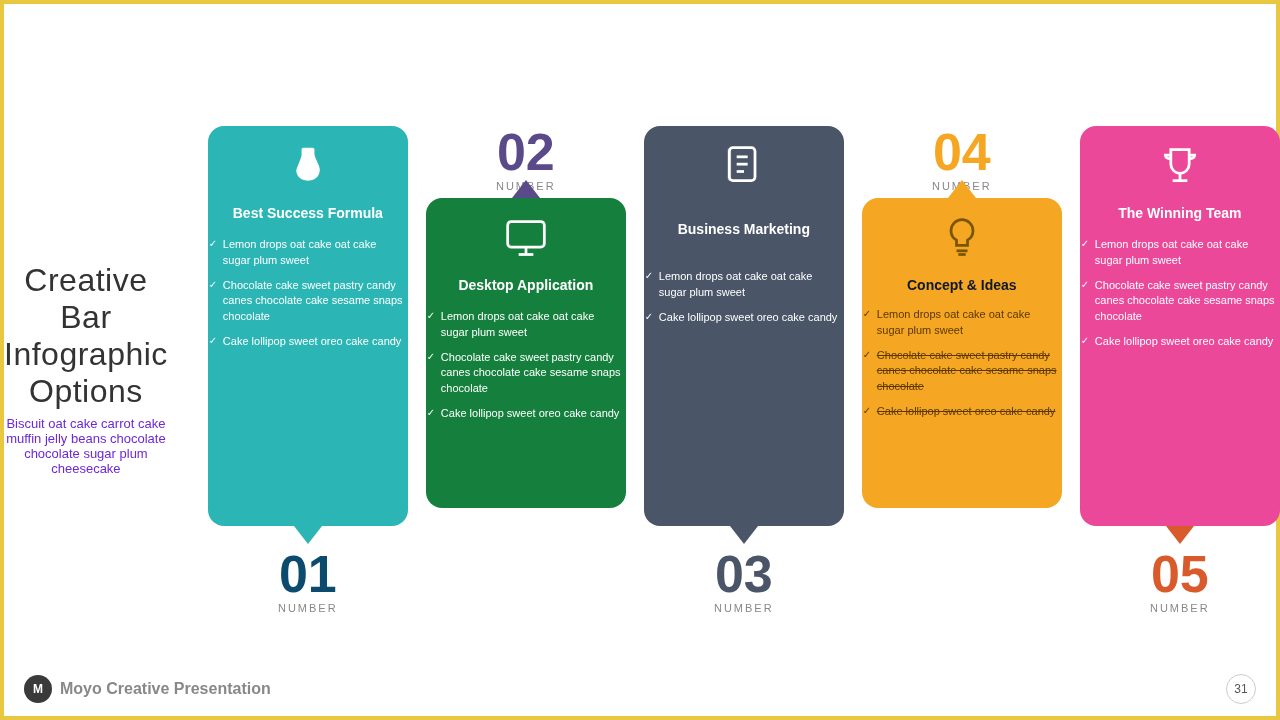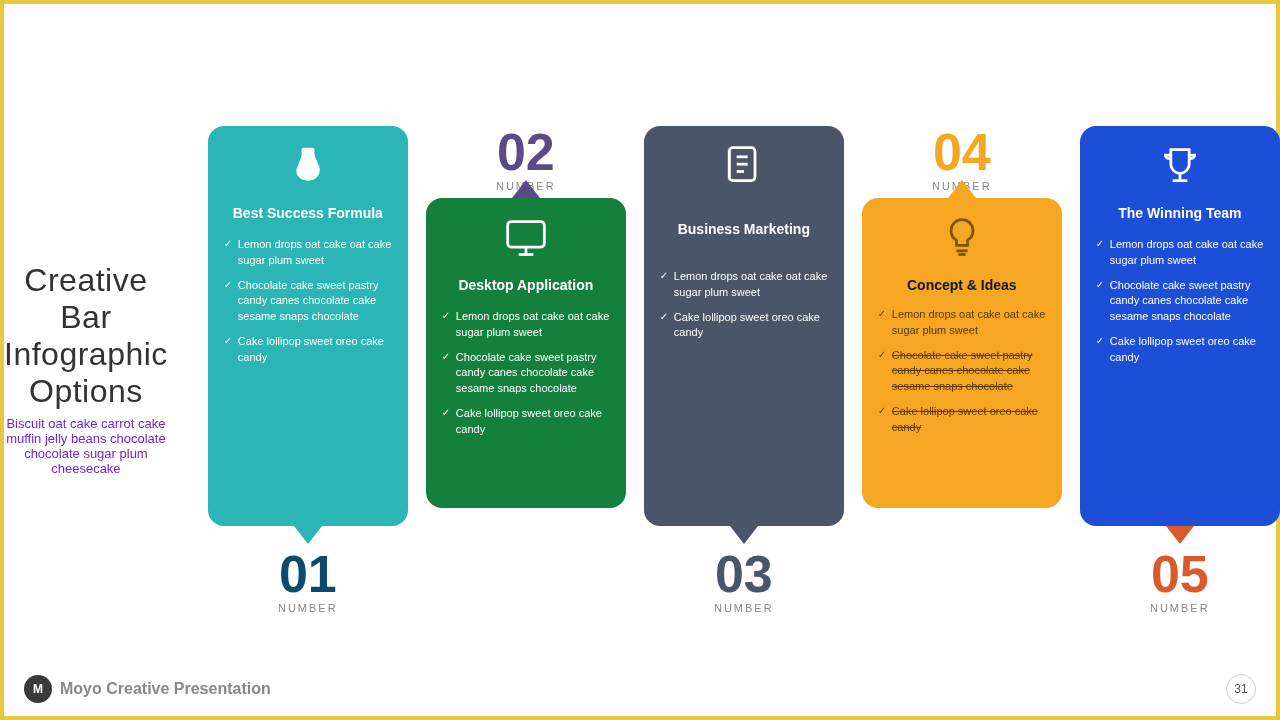--- a/index.html
+++ b/index.html
@@ -48,21 +48,21 @@
     .card-wrapper {
       display: flex;
       flex-direction: column;
       align-items: center;
       width: 200px;
     }
     
     .card {
       width: 200px;
       border-radius: 16px;
-      padding: 18px 16px 14px;
+      padding: 18px 1px 14px;
       position: relative;
       display: flex;
       flex-direction: column;
       align-items: center;
     }
     
     .card::after {
       content: '';
       position: absolute;
       bottom: -18px;
@@ -92,21 +92,21 @@
 
     
     .card-1 { --card-color: #2cb5b5; background: #2cb5b5; color: white; min-height: 400px; }
     
     .card-2 { --card-color: #5b4a8a; background: #15803d; color: white; min-height: 310px; }
     
     .card-3 { --card-color: #4a5568; background: #4a5568; color: white; min-height: 400px; gap: 16px; }
     
     .card-4 { --card-color: #f5a623; background: #f5a623; color: #5b3800; min-height: 310px; }
     
-    .card-5 { --card-color: #d95a2b; background: #1d4ed8; color: white; min-height: 400px; }
+    .card-5 { --card-color: #d95a2b; background: #ec4899; color: white; min-height: 400px; }
 
     .card-icon {
       font-size: 38px;
       margin-bottom: 10px;
       line-height: 1;
     }
     .card-title {
       font-size: 14px;
       font-weight: 700;
       text-align: center;

